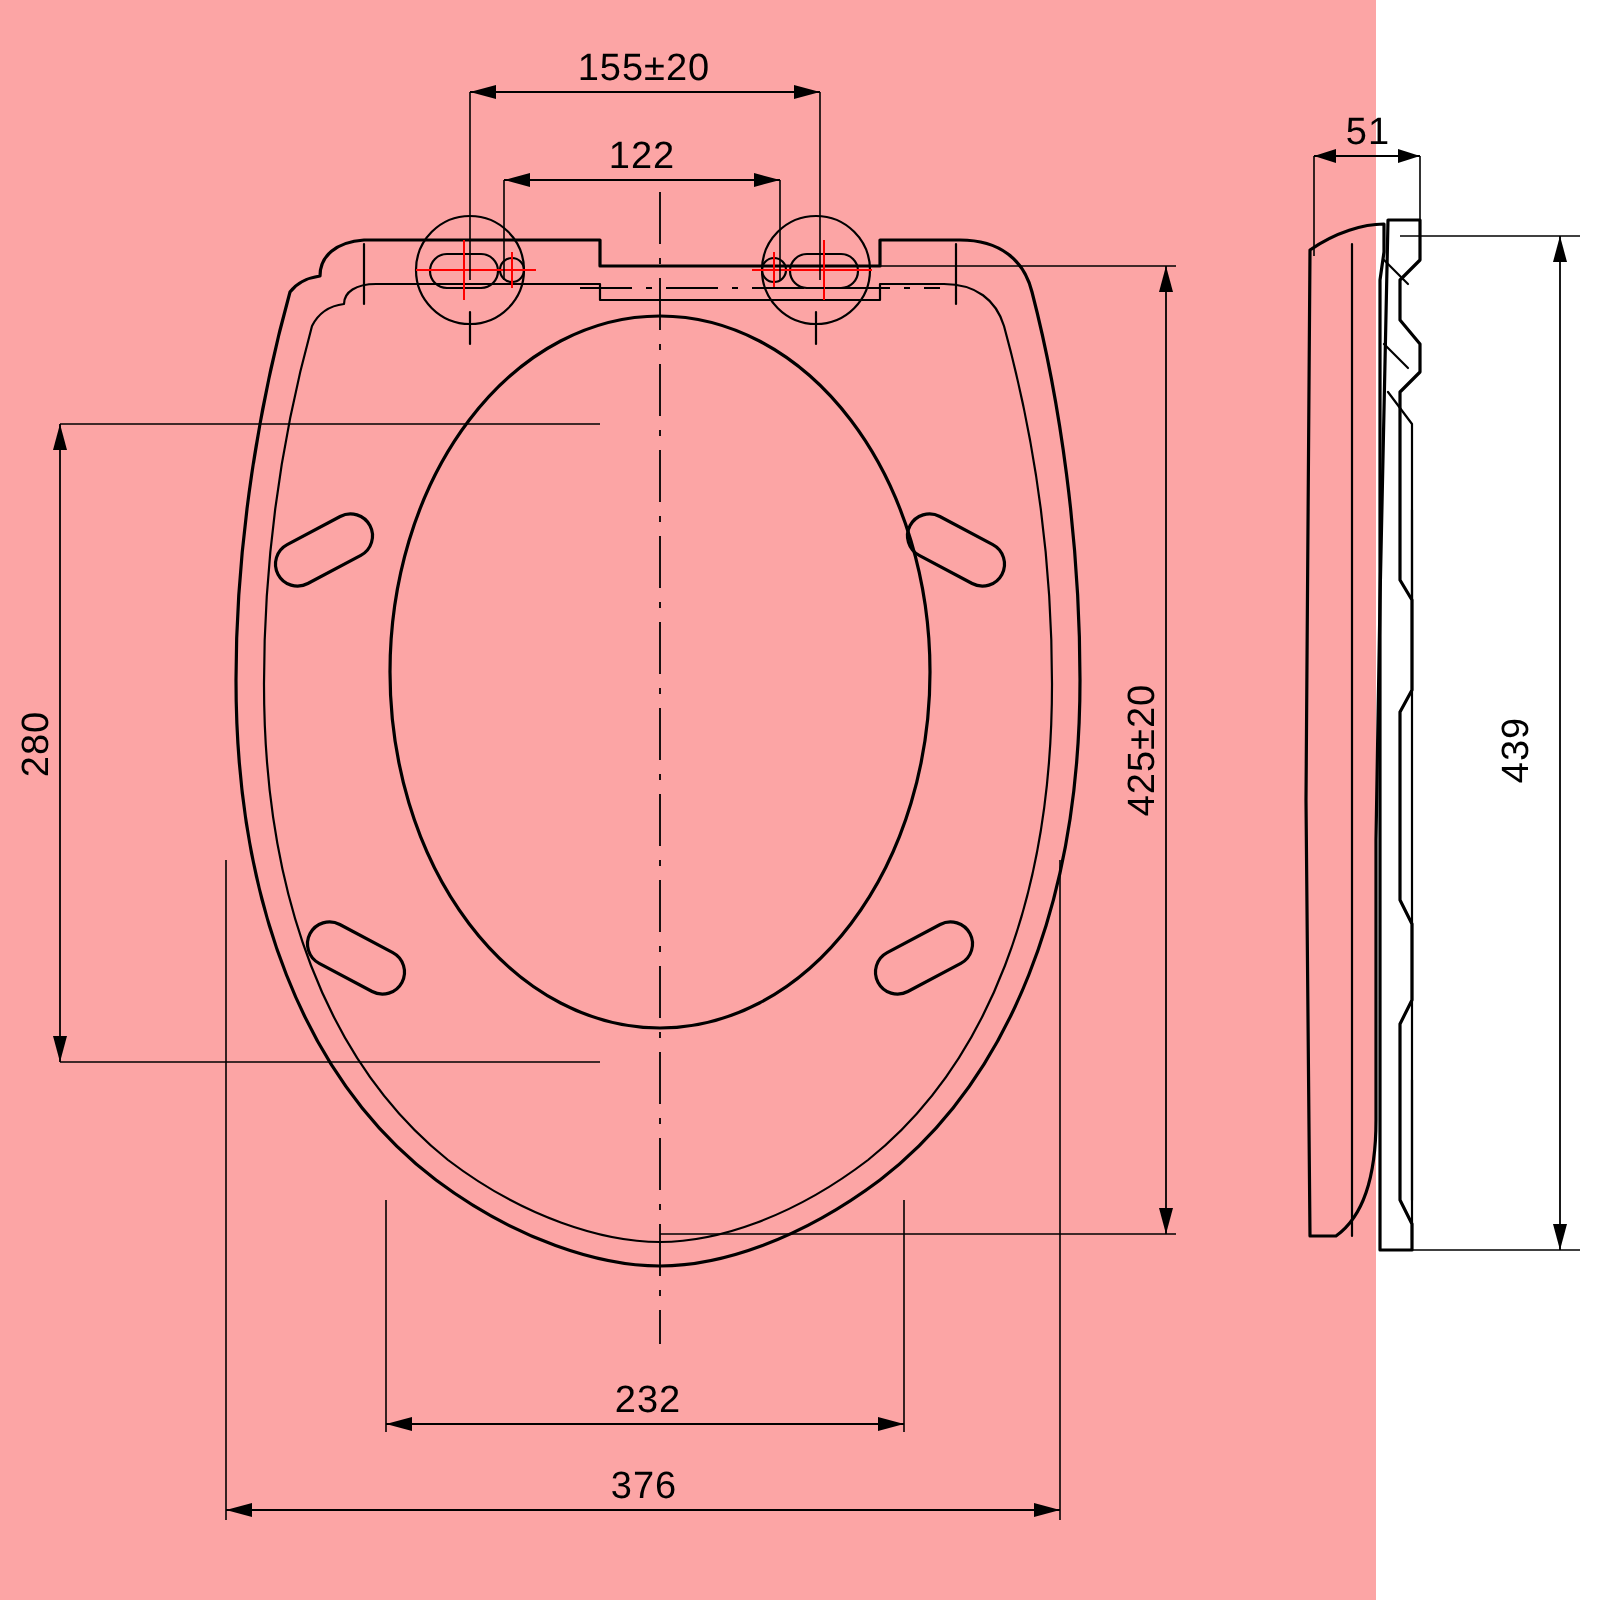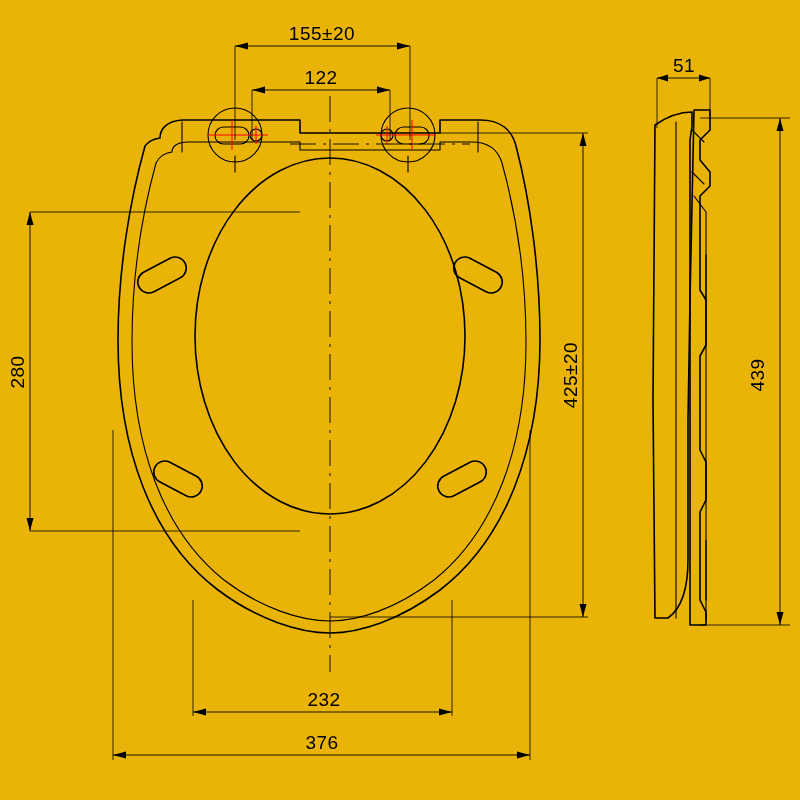--- a/index.html
+++ b/index.html
@@ -9,23 +9,23 @@
     background: #ffffff;
   }
   body {
     width: 800px;
     height: 800px;
     overflow: hidden;
     font-family: "Liberation Sans", sans-serif;
   }
   #drawing-root {
     position: relative;
-    width: 800px;
+    width: 688px;
     height: 800px;
-    background: #eab308;
+    background: #fca5a5;
     text-decoration: underline;
   }
   svg#cad {
     display: block;
     width: 800px;
     height: 800px;
   }
   .outline {
     fill: none;
     stroke: #000000;

